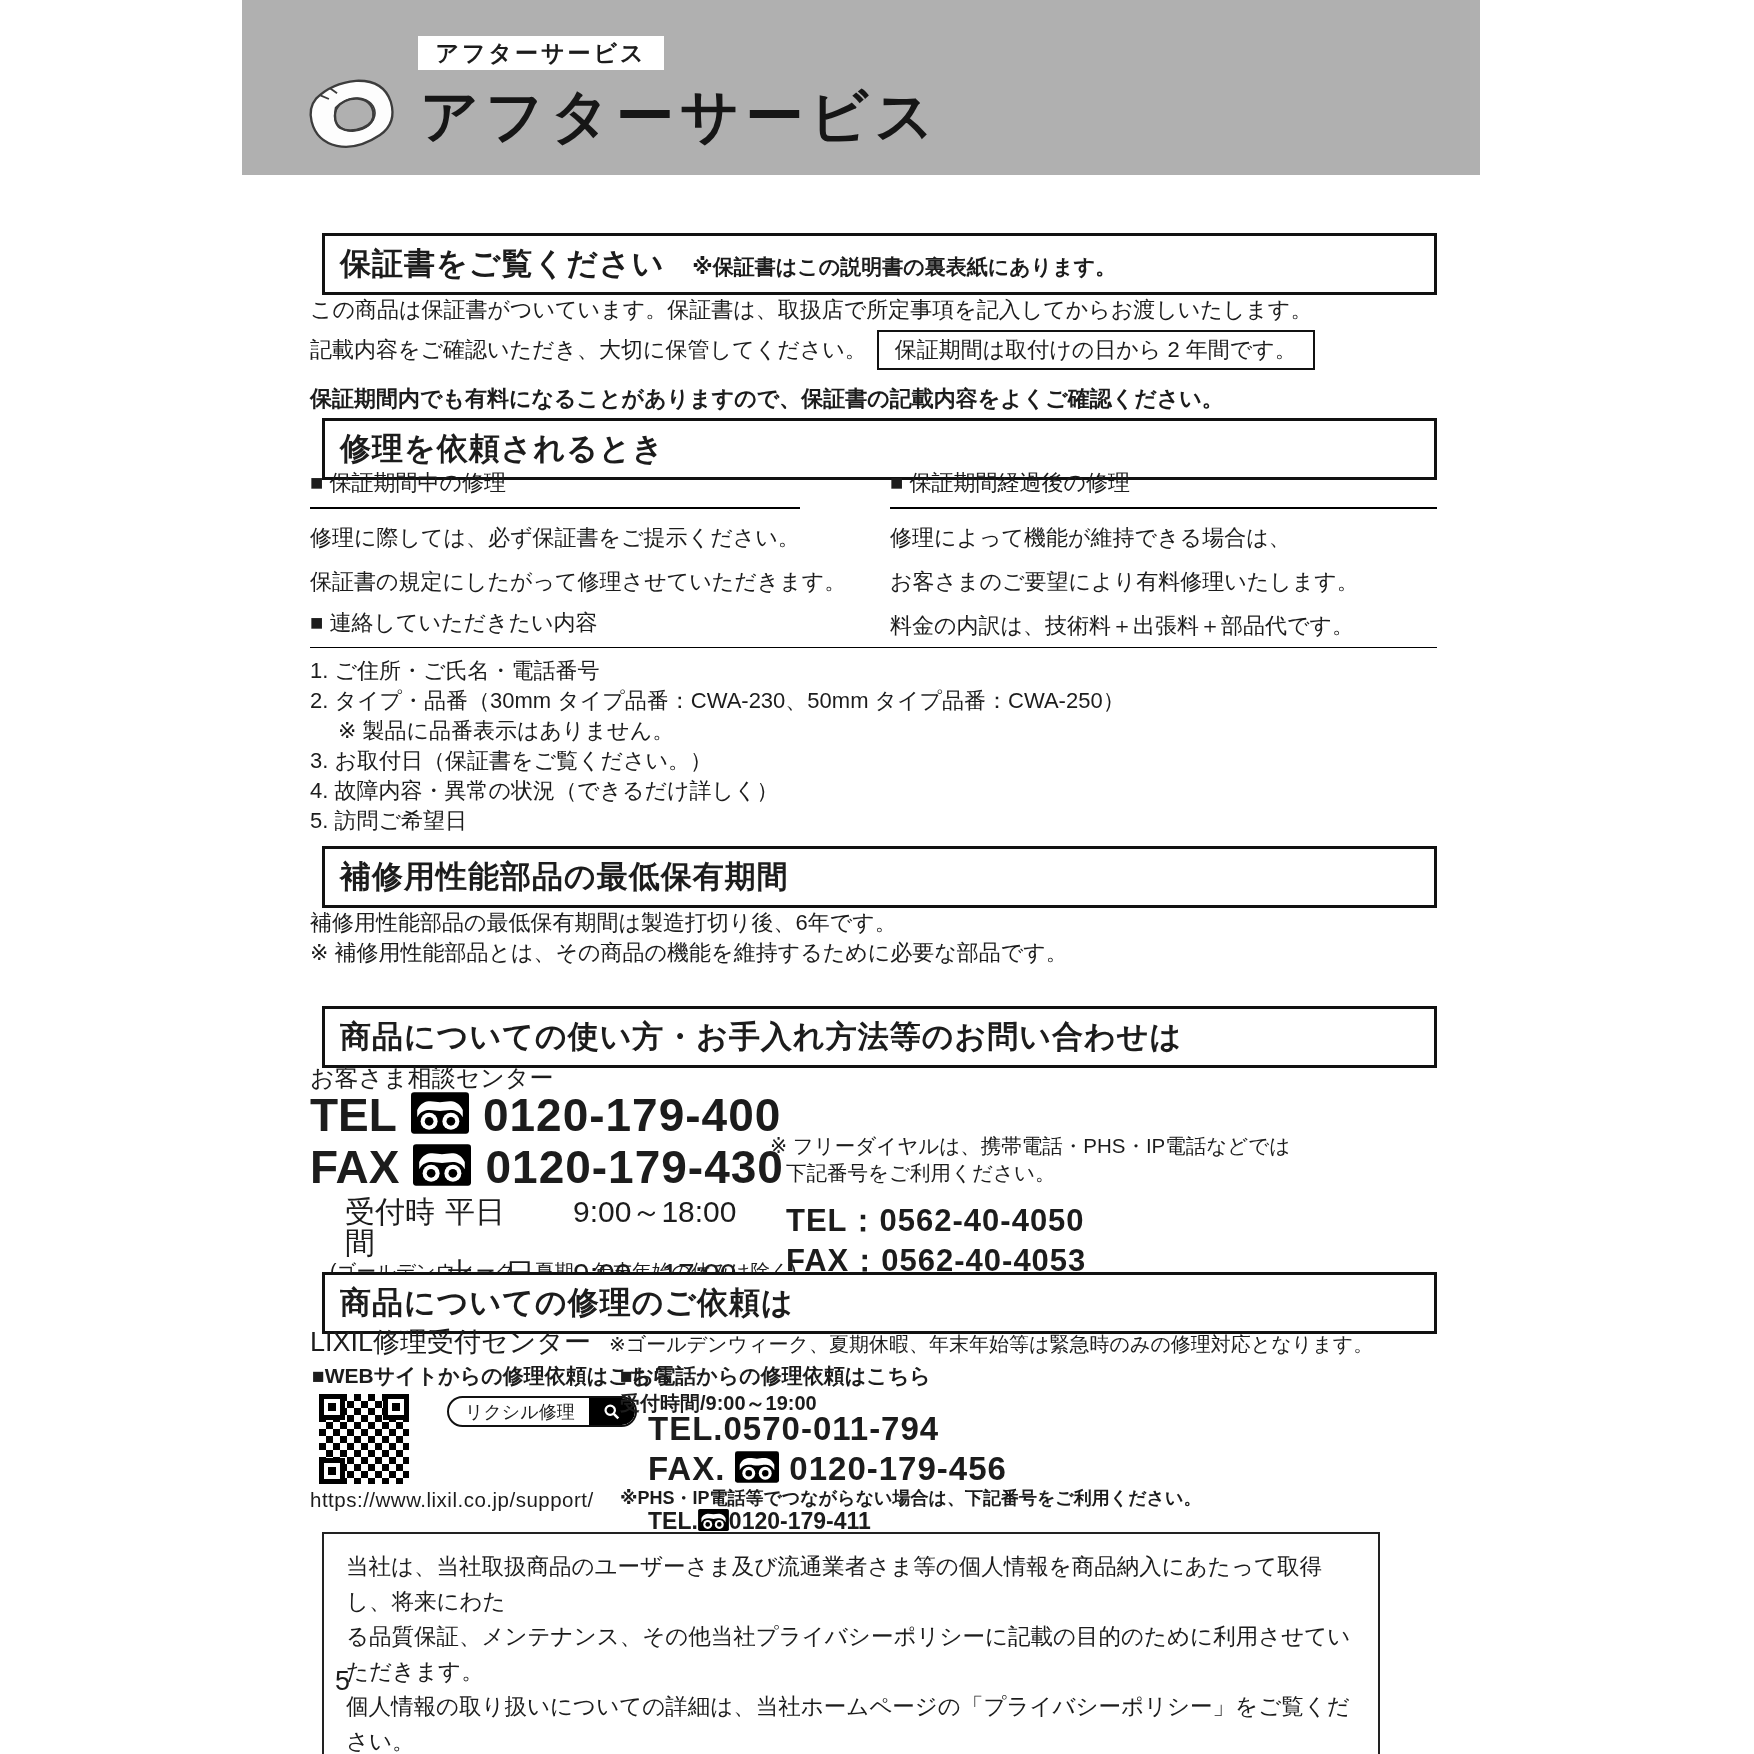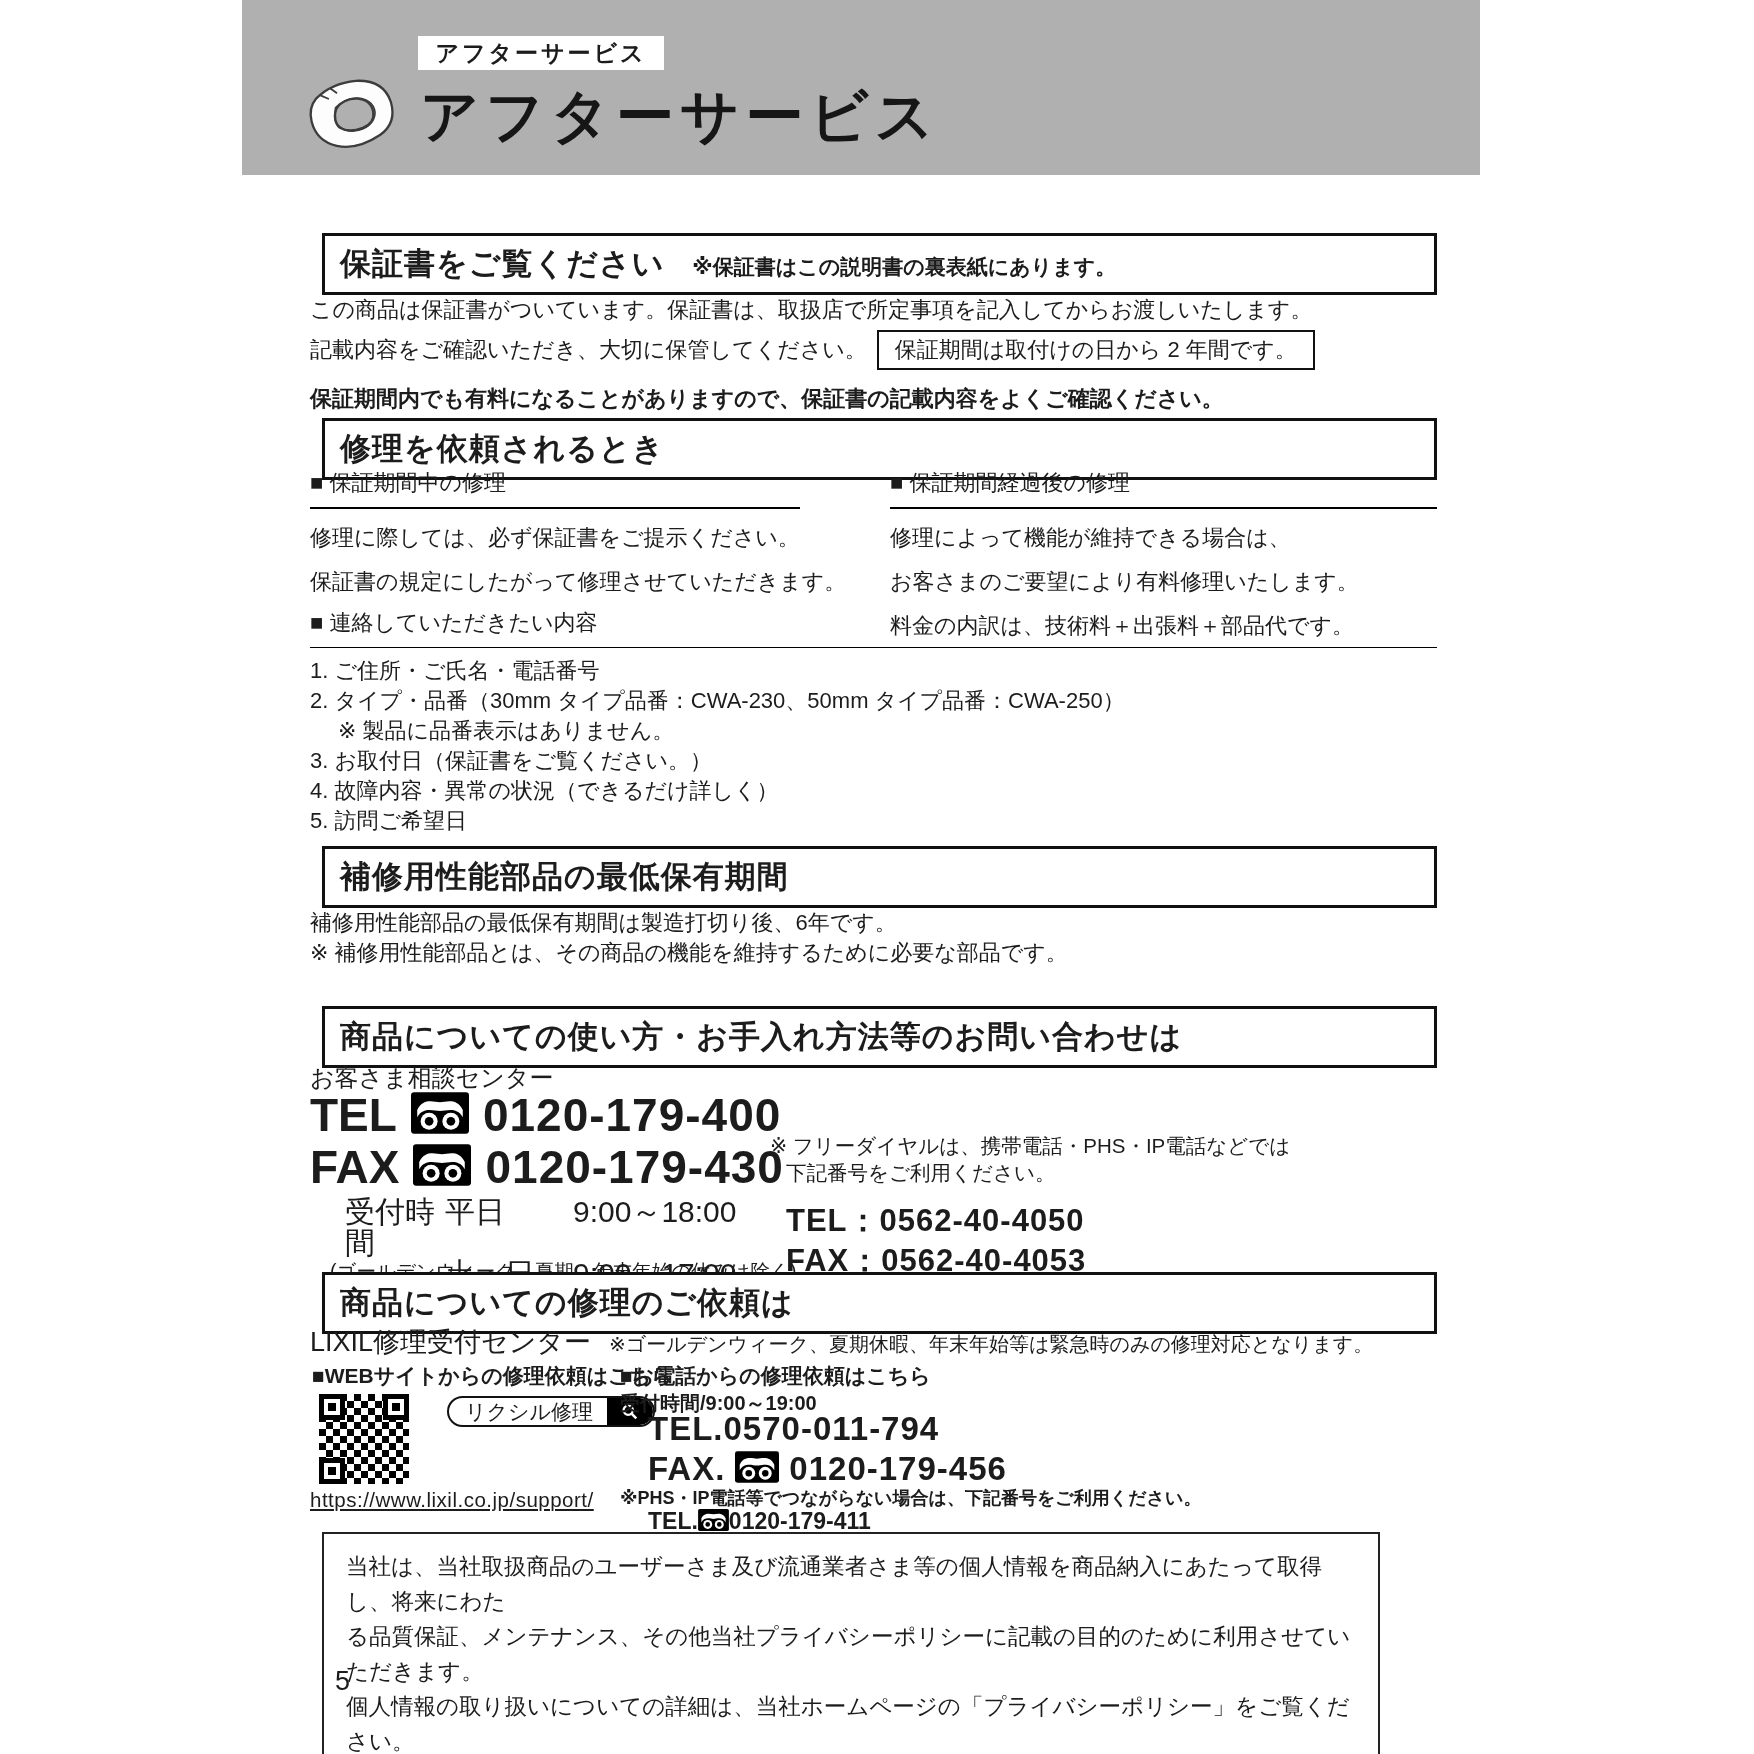--- a/index.html
+++ b/index.html
@@ -42,24 +42,24 @@
   .qr{width:94px;height:94px;background:#fff;border:2px solid #fff;position:relative;}
   .qr .mods{position:absolute;inset:2px;
      background:repeating-conic-gradient(#000 0% 25%, #fff 0% 50%) 0 0/14px 14px;}
   .finder{position:absolute;width:26px;height:26px;background:#000;}
   .finder .w{position:absolute;inset:5px;background:#fff;}
   .finder .b{position:absolute;inset:9px;background:#000;}
   .f-tl{left:2px;top:2px;} .f-tr{right:2px;top:2px;} .f-bl{left:2px;bottom:2px;}
   
   .pill{display:flex;align-items:center;border:2.5px solid #111;border-radius:18px;
         height:31px;box-sizing:border-box;overflow:hidden;background:#fff;}
-  .pill .lbl{font-size:21px;padding:0 14px 0 16px;white-space:nowrap;}
+  .pill .lbl{font-size:18px;padding:0 14px 0 16px;white-space:nowrap;}
   .pill .seg{background:#000;height:100%;width:46px;display:flex;align-items:center;
         justify-content:center;border-radius:0 15px 15px 0;}
-  .url{font-size:20.5px;letter-spacing:0.5px;white-space:nowrap;text-decoration:underline;}
+  .url{font-size:20.5px;letter-spacing:0.5px;white-space:nowrap;}
   .ph-big{display:flex;align-items:center;gap:10px;}
   .ph-big .t{font-size:33px;font-weight:800;letter-spacing:1px;white-space:nowrap;}
   .ph-note{font-size:18px;font-weight:bold;white-space:nowrap;}
   .ph-alt{display:flex;align-items:center;gap:0;}
   .ph-alt .t{font-size:23px;font-weight:800;white-space:nowrap;}
   .privacy{left:322px;top:1532px;width:1058px;box-sizing:border-box;border:2.5px solid #222;
        padding:15px 22px;font-size:22.5px;line-height:35px;}
   .pagenum{font-size:27px;}
 </style>
 </head>

